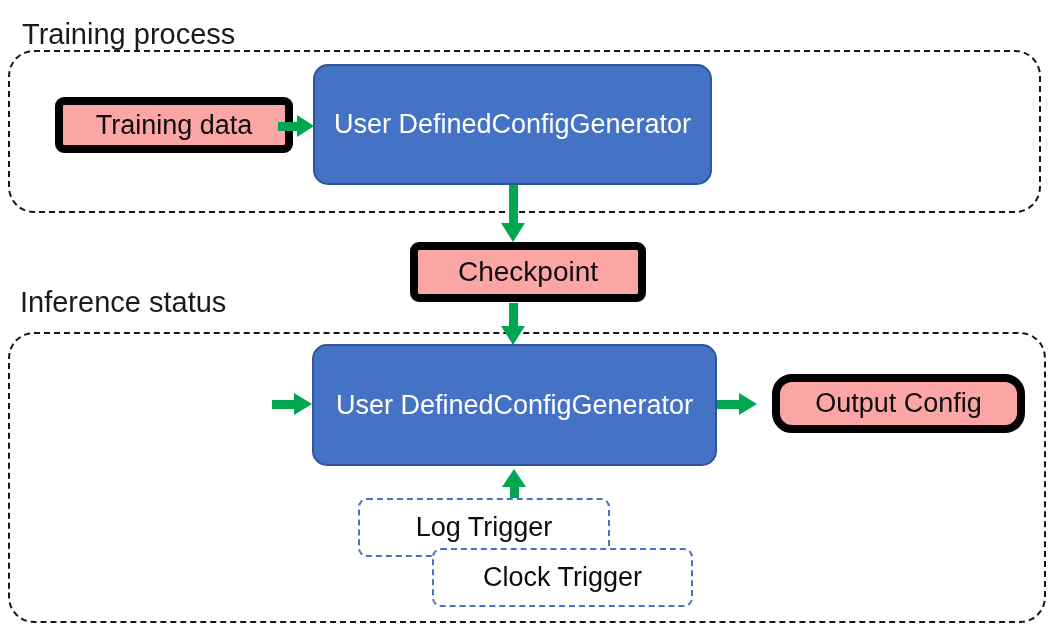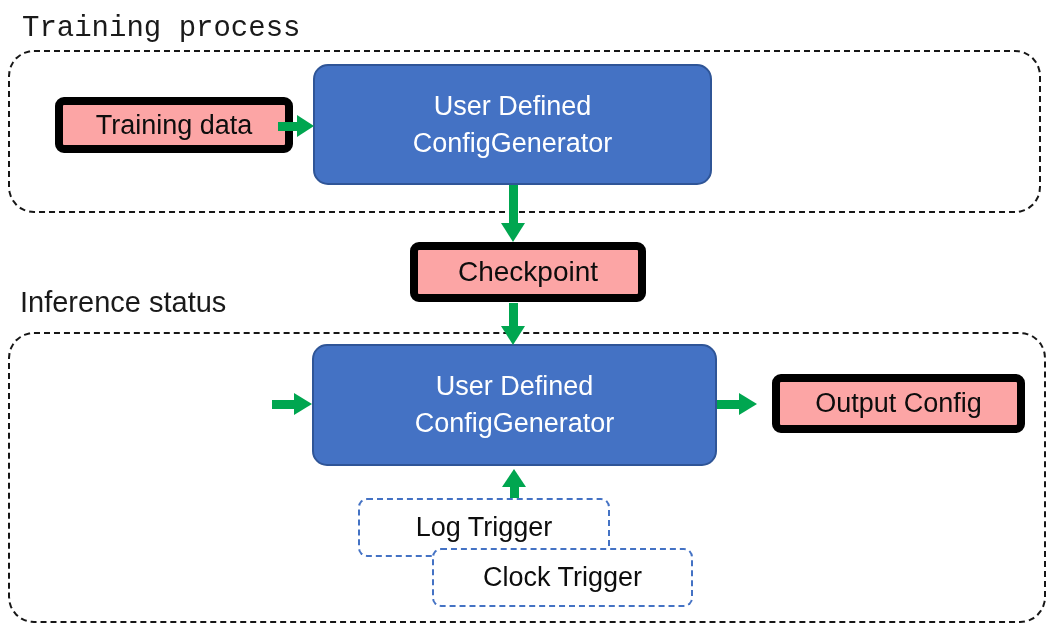--- a/index.html
+++ b/index.html
@@ -42,21 +42,21 @@
     white-space: nowrap;
     margin-left: 15px;
   }
   .generator-box {
     position: absolute;
     background: #4472C4;
     border: 2px solid #2F5597;
     border-radius: 15px;
     box-sizing: border-box;
     display: flex;
-    flex-direction: column;
+    flex-direction: row;
     align-items: center;
     justify-content: center;
     color: #ffffff;
     font-size: 27px;
     line-height: 37px;
     text-align: center;
   }
   .trigger-box {
     position: absolute;
     background: #ffffff;
@@ -87,21 +87,21 @@
   .head-up    { border-bottom-color: #00A650; }
   .z-top { z-index: 6; }
   .z-log { z-index: 2; }
   .z-clock { z-index: 3; }
 </style>
 </head>
 <body>
 
 <div class="canvas">
 
-  <div class="section-title" style="left:22px; top:12px;font-family:Liberation Mono, monospace;">Training process</div>
+  <div class="section-title" style="left:22px; top:18px;">Training process</div>
 
   <div class="dashed-container" style="left:8px; top:50px; width:1033px; height:163px;"></div>
 
   <div class="io-box" style="left:40px; top:97px; width:238px; height:56px;">Training data</div>
 
   <div class="generator-box" style="left:313px; top:64px; width:399px; height:121px;">
     <span>User Defined</span>
     <span>ConfigGenerator</span>
   </div>
 
@@ -125,21 +125,21 @@
   <div class="section-title" style="left:20px; top:286px;">Inference status</div>
 
   <div class="dashed-container" style="left:8px; top:332px; width:1038px; height:291px;"></div>
 
 
   <div class="generator-box" style="left:312px; top:344px; width:405px; height:122px;">
     <span>User Defined</span>
     <span>ConfigGenerator</span>
   </div>
 
-  <div class="io-box" style="left:757px; top:374px; width:253px; height:59px;">Output Config</div>
+  <div class="io-box" style="left:757px; top:374px; width:253px; height:59px;border-radius:20px;">Output Config</div>
 
   <div>
     <div class="arrow-part shaft z-top" style="left:272px; top:400px; width:22px; height:9px;"></div>
     <div class="arrow-part head head-right z-top" style="left:294px; top:393px; border-left-width:18px; border-top-width:11px; border-bottom-width:11px;"></div>
   </div>
 
   <div>
     <div class="arrow-part shaft z-top" style="left:717px; top:400px; width:22px; height:9px;"></div>
     <div class="arrow-part head head-right z-top" style="left:739px; top:393px; border-left-width:18px; border-top-width:11px; border-bottom-width:11px;"></div>
   </div>

